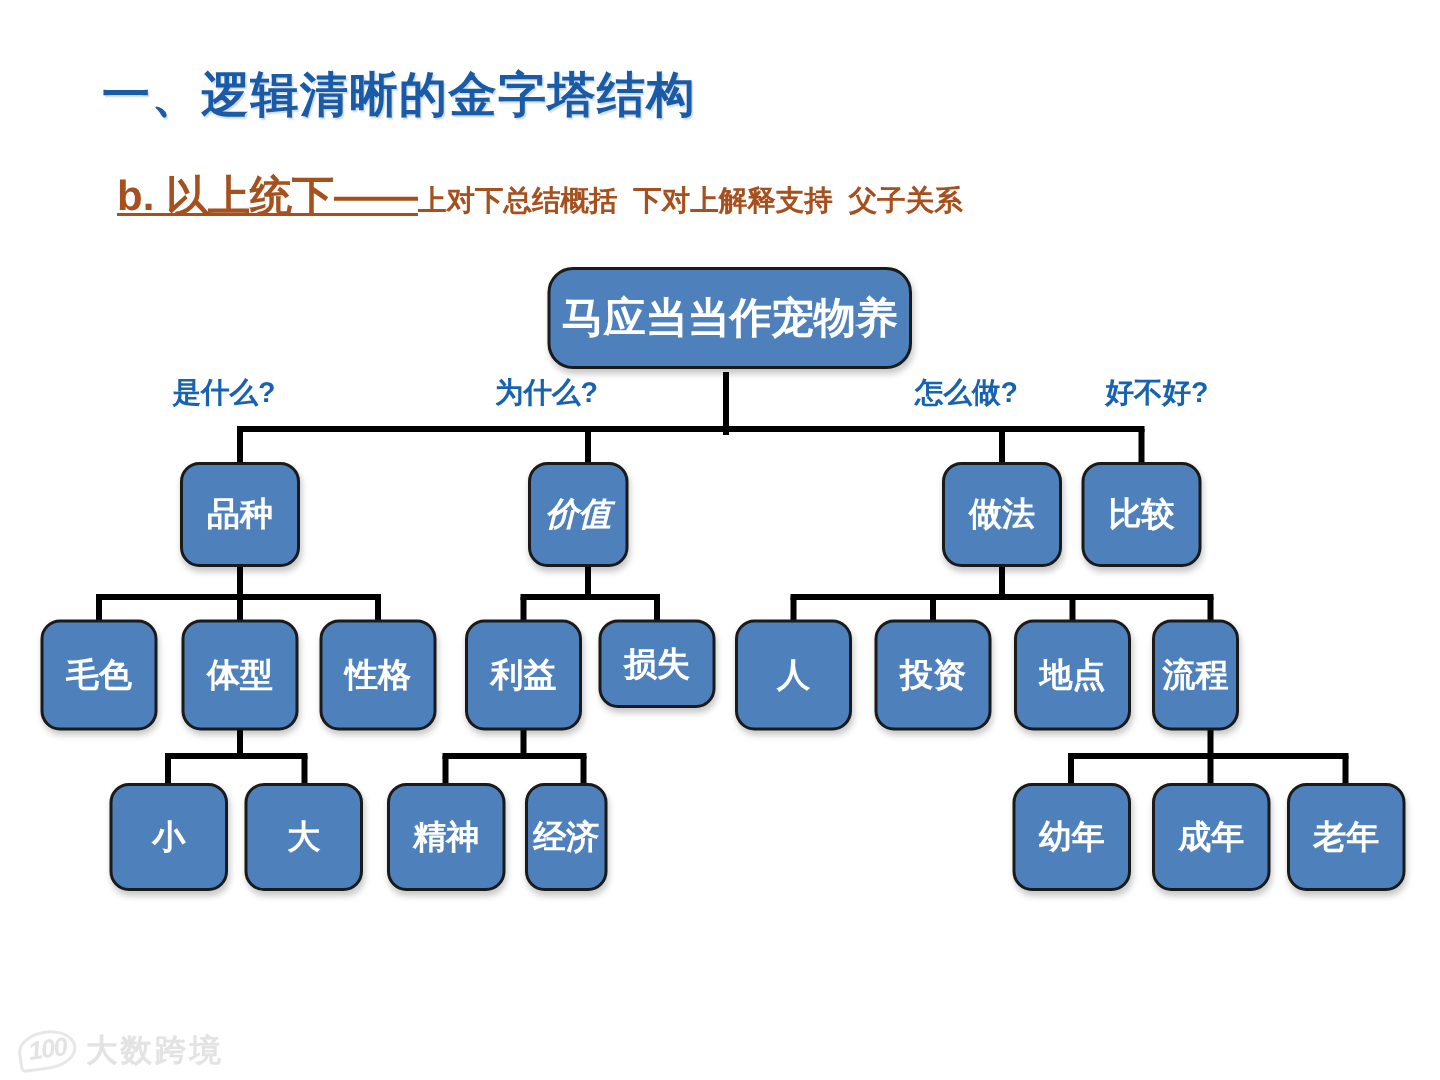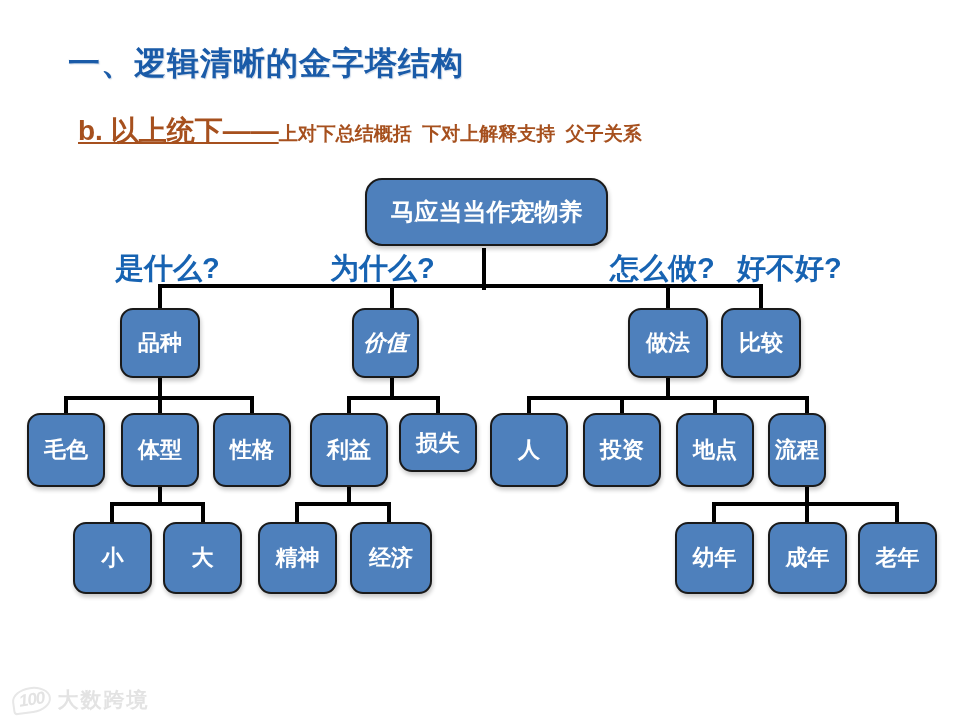--- a/index.html
+++ b/index.html
@@ -19,35 +19,35 @@
   }
   .subtitle{
     position:absolute;left:78px;top:112px;
     display:flex;align-items:baseline;color:#A6501E;white-space:pre;
   }
   .subtitle .lead{font-size:28px;font-weight:bold;text-decoration:underline;}
   .subtitle .rest{font-size:19px;font-weight:bold;}
 
   .qlabel{
     position:absolute;top:249px;
-    font-size:29px;font-weight:bold;color:#1763B2;white-space:pre;
+    font-size:19px;font-weight:bold;color:#1763B2;white-space:pre;
   }
 
   .node{
     position:absolute;
     background:#4E80BC;
     border:2px solid #1a1a1a;
     border-radius:13px;
     box-sizing:border-box;
     display:flex;align-items:center;justify-content:center;
     color:#ffffff;font-weight:bold;font-size:22px;
     box-shadow:1px 3px 4px rgba(0,0,0,0.22);
     white-space:pre;
   }
-  .node.root{border-radius:17px;font-size:24px;}
+  .node.root{border-radius:17px;font-size:28px;}
 
   .conn{position:absolute;background:#000000;}
 
   .watermark{
     position:absolute;left:12px;top:686px;
     display:flex;align-items:center;gap:6px;
     color:#E3E3E3;font-weight:bold;
     text-shadow:0 0 2px rgba(255,255,255,0.8);
     user-select:none;
   }
@@ -128,21 +128,21 @@
   <div class="node" style="left:310px;top:413px;width:78px;height:74px;">利益</div>
   <div class="node" style="left:399px;top:413px;width:78px;height:59px;">损失</div>
   <div class="node" style="left:490px;top:413px;width:78px;height:74px;">人</div>
   <div class="node" style="left:583px;top:413px;width:78px;height:74px;">投资</div>
   <div class="node" style="left:676px;top:413px;width:78px;height:74px;">地点</div>
   <div class="node" style="left:768px;top:413px;width:58px;height:74px;">流程</div>
 
   <div class="node" style="left:73px;top:522px;width:79px;height:72px;">小</div>
   <div class="node" style="left:163px;top:522px;width:79px;height:72px;">大</div>
   <div class="node" style="left:258px;top:522px;width:79px;height:72px;">精神</div>
-  <div class="node" style="left:350px;top:522px;width:82px;height:72px;">经济</div>
+  <div class="node" style="left:350px;top:522px;width:55px;height:72px;">经济</div>
   <div class="node" style="left:675px;top:522px;width:79px;height:72px;">幼年</div>
   <div class="node" style="left:768px;top:522px;width:79px;height:72px;">成年</div>
   <div class="node" style="left:858px;top:522px;width:79px;height:72px;">老年</div>
 
   <div class="watermark">
     <span class="logo">100</span>
     <span class="wtext">大数跨境</span>
   </div>
 
 </div>

